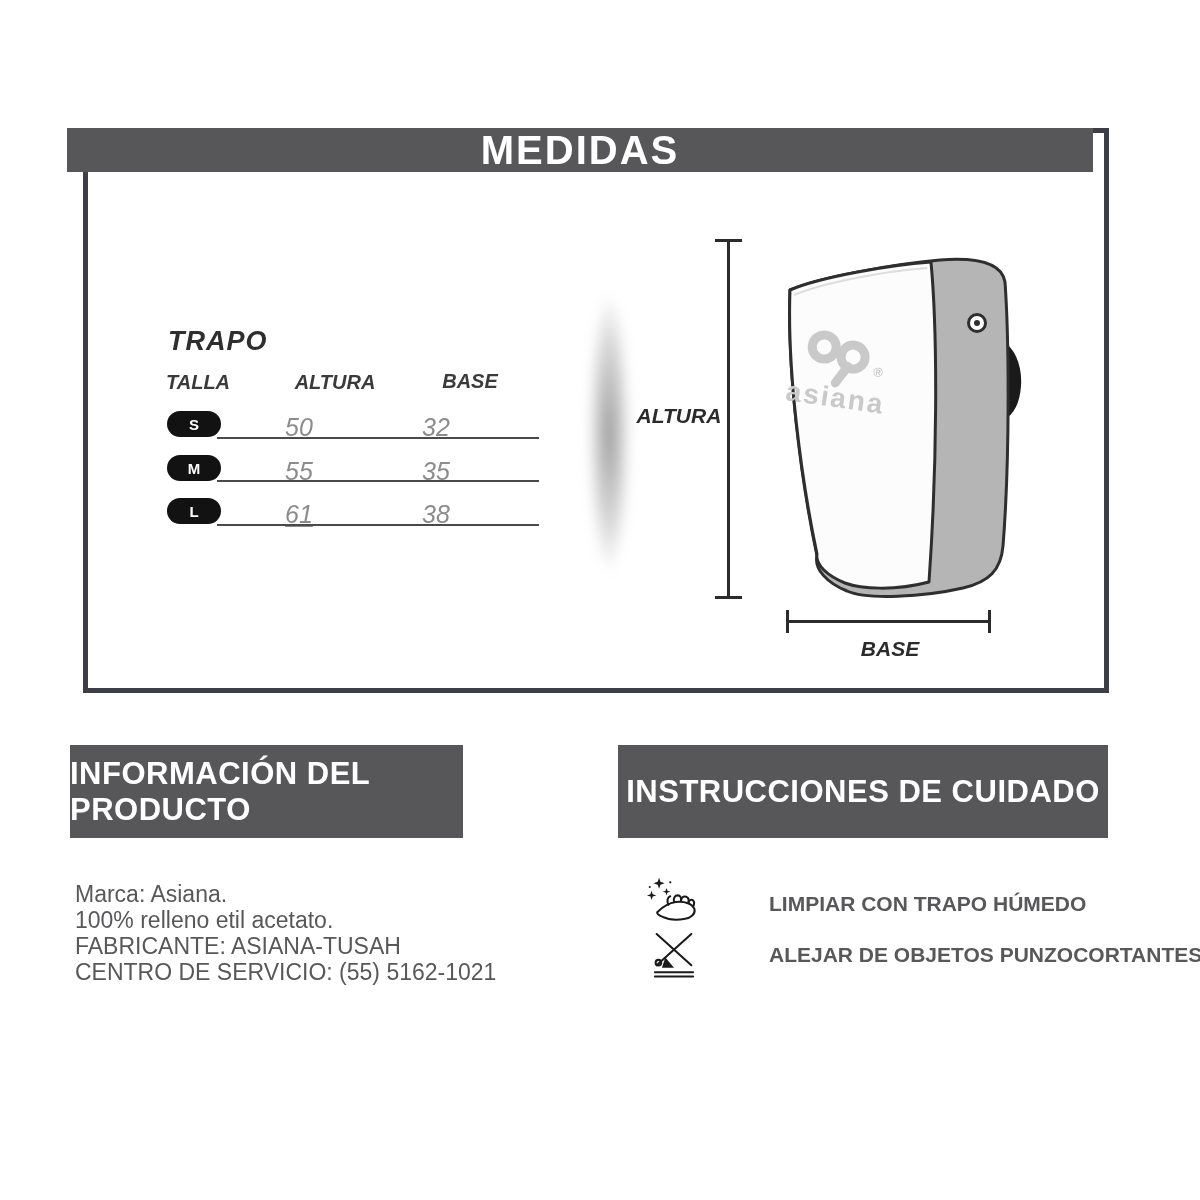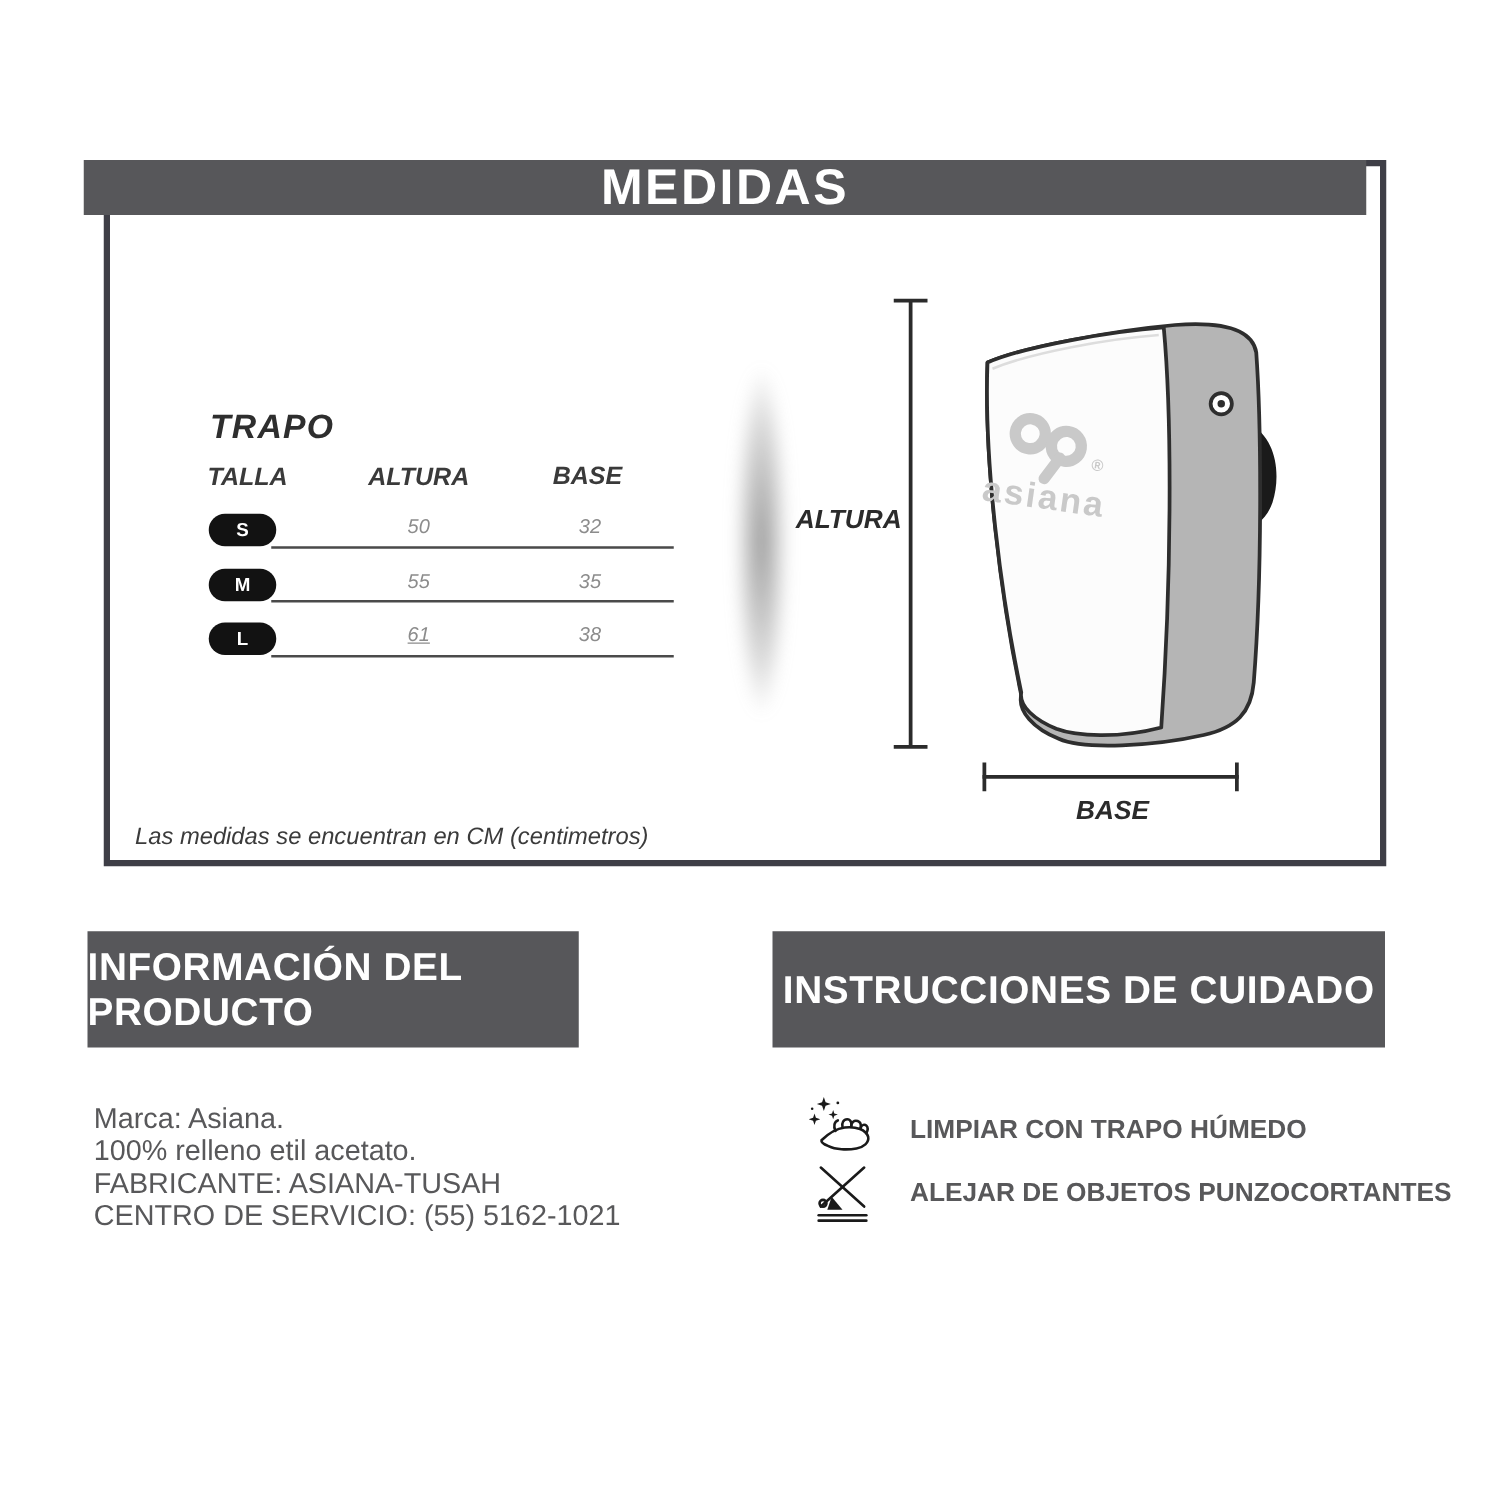--- a/index.html
+++ b/index.html
@@ -18,21 +18,21 @@
   .medidas-box{left:83px;top:128px;width:1026px;height:565px;border:5px solid var(--box-border);background:#fff;}
   .medidas-header{left:67px;top:128px;width:1026px;height:44px;background:var(--header-bg);
     color:var(--bar-text);font-size:40px;font-weight:700;letter-spacing:2px;
     display:flex;align-items:center;justify-content:center;}
 
   
   .product-name{left:168px;top:326px;font-size:27px;font-weight:700;font-style:italic;color:var(--text-dark);letter-spacing:1px;}
   .col-head{font-size:20px;font-weight:600;font-style:italic;color:#3A3A3A;}
   .pill{width:54px;height:26px;border-radius:13px;background:var(--pill-bg);color:var(--pill-text);
     font-size:15px;font-weight:700;display:flex;align-items:center;justify-content:center;}
-  .cell{width:100px;text-align:center;font-size:16px;font-style:italic;color:var(--value-gray);}
+  .cell{width:100px;font-size:25px;font-style:italic;color:var(--value-gray);}
   .row-line{height:2px;background:var(--underline);width:322px;left:217px;}
   .note{left:108px;top:659px;font-size:19px;font-style:italic;font-weight:500;color:#3B3B3B;}
 
   
   .soft-shadow{left:584px;top:238px;width:60px;height:375px;
     background:radial-gradient(ellipse 45% 48% at 42% 52%, rgba(75,75,75,.55), rgba(130,130,130,.28) 55%, rgba(255,255,255,0) 78%);
     filter:blur(6px);}
   .vline{left:727px;top:241px;width:3px;height:357px;background:var(--line-dark);}
   .hcap{width:27px;height:3px;background:var(--line-dark);}
   .hline{left:786px;top:620px;width:205px;height:3px;background:var(--line-dark);}
@@ -49,21 +49,21 @@
   .bar{height:93px;background:var(--header-bg);color:var(--bar-text);font-size:31px;font-weight:600;
     display:flex;align-items:center;justify-content:center;letter-spacing:.5px;}
   .bar-left{left:70px;top:745px;width:393px;}
   .bar-right{left:618px;top:745px;width:490px;}
 
   
   .info-lines{left:75px;top:881px;width:480px;font-size:23px;line-height:26px;font-weight:500;color:var(--text-gray);}
 
   
   .care-icon{color:var(--icon-dark);}
-  .care-label{font-size:21px;font-weight:600;color:var(--text-gray);white-space:nowrap;}
+  .care-label{font-size:21px;font-weight:600;color:var(--text-gray);white-space:nowrap;margin-left:41px;}
 </style>
 </head>
 <body>
 
 <div class="canvas">
 
   <div class="abs medidas-box"></div>
   <div class="abs medidas-header">
     <span>MEDIDAS</span>
   </div>
@@ -88,21 +88,20 @@
     <div class="abs row-line" style="top:480px;"></div>
   </div>
 
   <div class="abs">
     <div class="abs pill" style="left:167px;top:498px;">L</div>
     <div class="abs cell" style="left:285px;top:500px;text-decoration:underline;">61</div>
     <div class="abs cell" style="left:422px;top:500px;">38</div>
     <div class="abs row-line" style="top:524px;"></div>
   </div>
 
-  <div class="abs note">Las medidas se encuentran en CM (centimetros)</div>
 
   <div class="abs soft-shadow"></div>
 
   <div class="abs vline"></div>
   <div class="abs hcap" style="left:715px;top:239px;"></div>
   <div class="abs hcap" style="left:715px;top:596px;"></div>
   <div class="abs dim-label" style="left:631px;top:404px;width:96px;">ALTURA</div>
 
   <div class="abs hline"></div>
   <div class="abs vcap" style="left:786px;top:610px;"></div>

